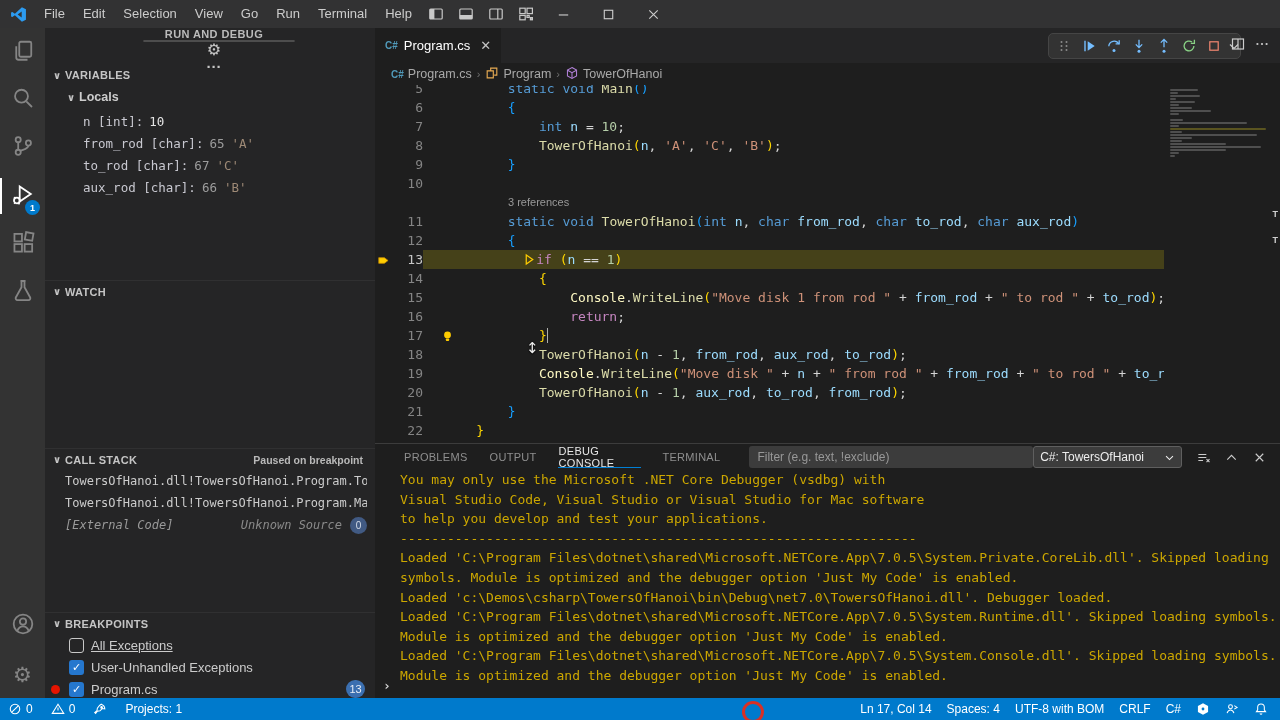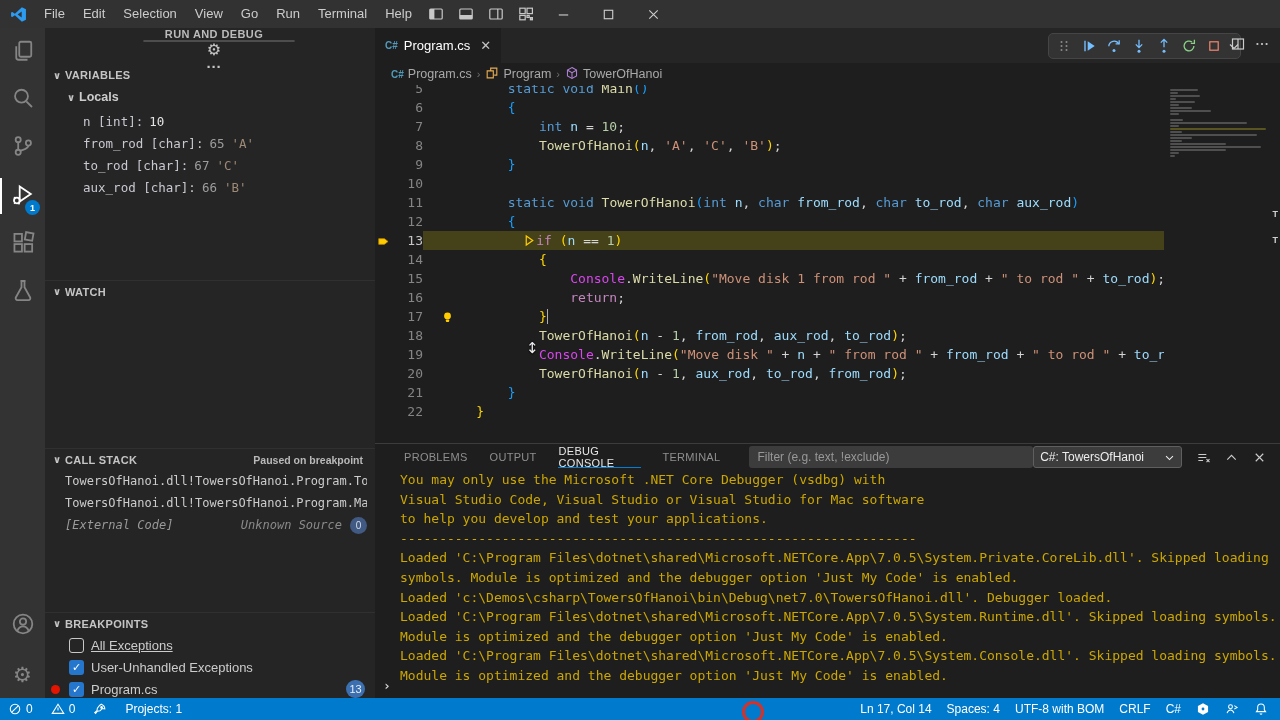--- a/index.html
+++ b/index.html
@@ -79,21 +79,21 @@
   .bc-icon svg { width:14px; height:14px; }
   #code { position:absolute; top:57px; left:0; width:905px; bottom:0; overflow:hidden; }
   #code-inner { position:absolute; top:-6px; left:0; right:0; }
   .code-row { display:flex; height:19px; line-height:19px; font-size:13px; white-space:pre; position:relative; }
   .glyph { width:20px; flex:none; position:relative; }
   .lnum { width:28px; flex:none; text-align:right; color:#858585; font-family:"DejaVu Sans Mono","Liberation Mono",monospace; }
   .lgap { width:22px; flex:none; }
   .ltext { flex:1; font-family:"DejaVu Sans Mono","Liberation Mono",monospace; overflow:hidden; }
   .code-row.hl .ltext, .code-row.hl .lgap { background:#454119; }
   .code-row.hl .lnum { color:#c6c6c6; }
-  .tk-kw{color:#569cd6} .tk-ctl{color:#c586c0} .tk-fn{color:#dcdcaa} .tk-cls{color:#d946ef}
+  .tk-kw{color:#569cd6} .tk-ctl{color:#c586c0} .tk-fn{color:#dcdcaa} .tk-cls{color:#fef9c3}
   .tk-var{color:#9cdcfe} .tk-str{color:#ce9178} .tk-num{color:#b5cea8} .tk-pl{color:#d4d4d4}
   .tk-b1{color:#ffd700} .tk-b3{color:#179fff}
   .codelens { color:#999999; font-size:11px; font-family:"Liberation Sans",sans-serif; padding-left:63px; line-height:19px; }
   .caret { display:inline-block; width:0; border-left:1.5px solid #aeafad; height:15px; vertical-align:text-bottom; }
   .inline-marker svg { width:13px; height:13px; vertical-align:-2px; }
   .gutter-arrow { position:absolute; left:2px; top:3px; }
   .gutter-bulb { position:absolute; left:66px; top:3px; z-index:2; }
   #mouse-cursor { position:absolute; left:151px; top:254px; color:#ececec; font-size:15px;
     text-shadow:0 0 2px #000, 0 1px 1px #000; z-index:5; font-family:"DejaVu Sans",sans-serif; }
   
@@ -401,20 +401,21 @@
         </span>
       </div>
     <div id="code">
       <div id="code-inner">
           <div class="code-row"><span class="glyph"></span><span class="lnum">5</span><span class="lgap"></span><span class="ltext"><span class="tk-pl">        </span><span class="tk-kw">static</span><span class="tk-pl"> </span><span class="tk-kw">void</span><span class="tk-pl"> </span><span class="tk-fn">Main</span><span class="tk-b3">()</span></span></div>
           <div class="code-row"><span class="glyph"></span><span class="lnum">6</span><span class="lgap"></span><span class="ltext"><span class="tk-pl">        </span><span class="tk-b3">{</span></span></div>
           <div class="code-row"><span class="glyph"></span><span class="lnum">7</span><span class="lgap"></span><span class="ltext"><span class="tk-pl">            </span><span class="tk-kw">int</span><span class="tk-pl"> </span><span class="tk-var">n</span><span class="tk-pl"> = </span><span class="tk-num">10</span><span class="tk-pl">;</span></span></div>
           <div class="code-row"><span class="glyph"></span><span class="lnum">8</span><span class="lgap"></span><span class="ltext"><span class="tk-pl">            </span><span class="tk-fn">TowerOfHanoi</span><span class="tk-b1">(</span><span class="tk-var">n</span><span class="tk-pl">, </span><span class="tk-str">'A'</span><span class="tk-pl">, </span><span class="tk-str">'C'</span><span class="tk-pl">, </span><span class="tk-str">'B'</span><span class="tk-b1">)</span><span class="tk-pl">;</span></span></div>
           <div class="code-row"><span class="glyph"></span><span class="lnum">9</span><span class="lgap"></span><span class="ltext"><span class="tk-pl">        </span><span class="tk-b3">}</span></span></div>
           <div class="code-row"><span class="glyph"></span><span class="lnum">10</span><span class="lgap"></span><span class="ltext"></span></div>
+          <div class="code-row"><span class="glyph"></span><span class="lnum"></span><span class="lgap"></span><span class="codelens">3 references</span></div>
           <div class="code-row"><span class="glyph"></span><span class="lnum">11</span><span class="lgap"></span><span class="ltext"><span class="tk-pl">        </span><span class="tk-kw">static</span><span class="tk-pl"> </span><span class="tk-kw">void</span><span class="tk-pl"> </span><span class="tk-fn">TowerOfHanoi</span><span class="tk-b3">(</span><span class="tk-kw">int</span><span class="tk-pl"> </span><span class="tk-var">n</span><span class="tk-pl">, </span><span class="tk-kw">char</span><span class="tk-pl"> </span><span class="tk-var">from_rod</span><span class="tk-pl">, </span><span class="tk-kw">char</span><span class="tk-pl"> </span><span class="tk-var">to_rod</span><span class="tk-pl">, </span><span class="tk-kw">char</span><span class="tk-pl"> </span><span class="tk-var">aux_rod</span><span class="tk-b3">)</span></span></div>
           <div class="code-row"><span class="glyph"></span><span class="lnum">12</span><span class="lgap"></span><span class="ltext"><span class="tk-pl">        </span><span class="tk-b3">{</span></span></div>
           <div class="code-row hl"><span class="glyph"><span class="gutter-arrow"><svg width="14" height="13" viewBox="0 0 16 16">
                   <path d="M1.5 4.5h7l4.5 3.5-4.5 3.5h-7z" fill="#ffcc00" stroke="#bf8803" stroke-width="1"></path>
                 </svg></span></span><span class="lnum">13</span><span class="lgap"></span><span class="ltext"><span class="tk-pl">          </span><span class="inline-marker"><svg viewBox="0 0 16 16" fill="none" stroke="#ffcc00" stroke-width="1.5">
                   <path d="M4 2.5v11l8-5.5z"></path>
                 </svg></span><span class="tk-ctl">if</span><span class="tk-pl"> </span><span class="tk-b1">(</span><span class="tk-var">n</span><span class="tk-pl"> == </span><span class="tk-num">1</span><span class="tk-b1">)</span></span></div>
           <div class="code-row"><span class="glyph"></span><span class="lnum">14</span><span class="lgap"></span><span class="ltext"><span class="tk-pl">            </span><span class="tk-b1">{</span></span></div>
           <div class="code-row"><span class="glyph"></span><span class="lnum">15</span><span class="lgap"></span><span class="ltext"><span class="tk-pl">                </span><span class="tk-cls">Console</span><span class="tk-pl">.</span><span class="tk-fn">WriteLine</span><span class="tk-b1">(</span><span class="tk-str">"Move disk 1 from rod "</span><span class="tk-pl"> + </span><span class="tk-var">from_rod</span><span class="tk-pl"> + </span><span class="tk-str">" to rod "</span><span class="tk-pl"> + </span><span class="tk-var">to_rod</span><span class="tk-b1">)</span><span class="tk-pl">;</span></span></div>
           <div class="code-row"><span class="glyph"></span><span class="lnum">16</span><span class="lgap"></span><span class="ltext"><span class="tk-pl">                </span><span class="tk-ctl">return</span><span class="tk-pl">;</span></span></div>

